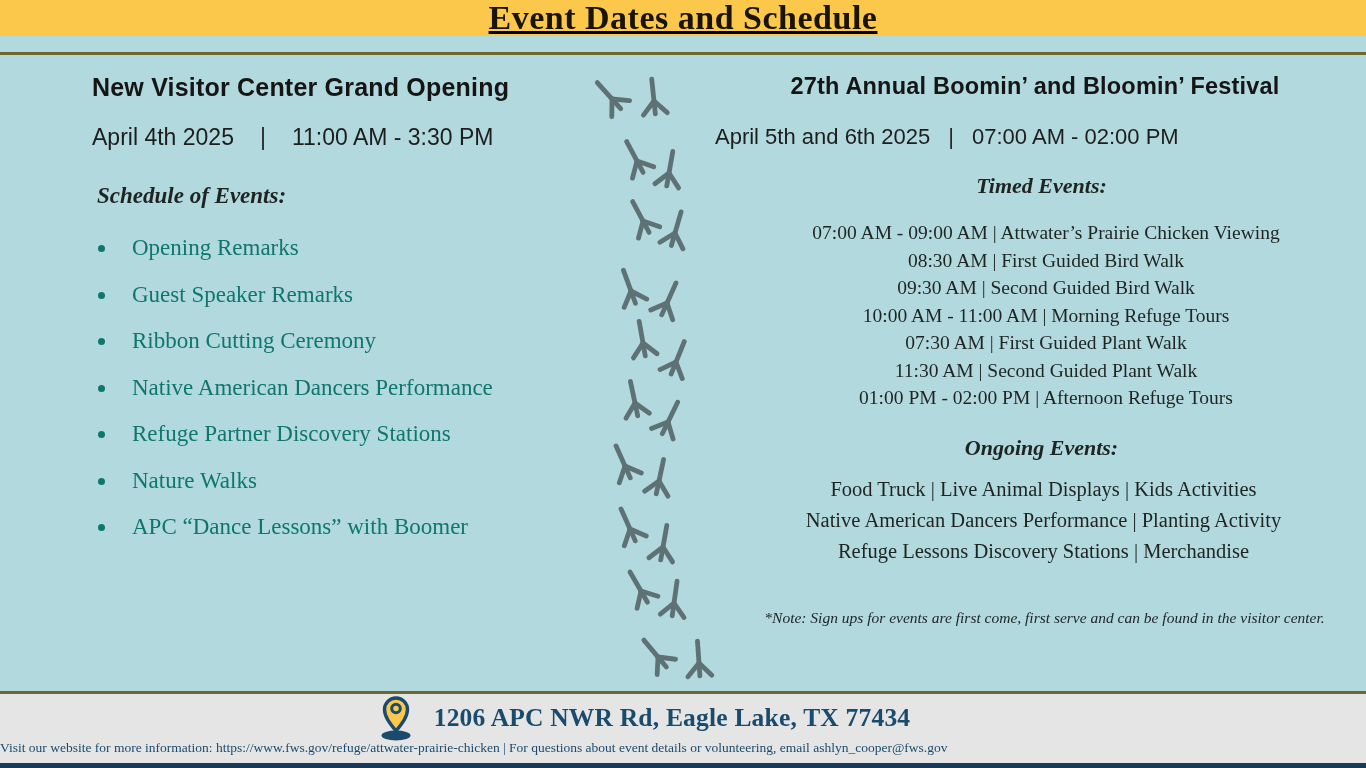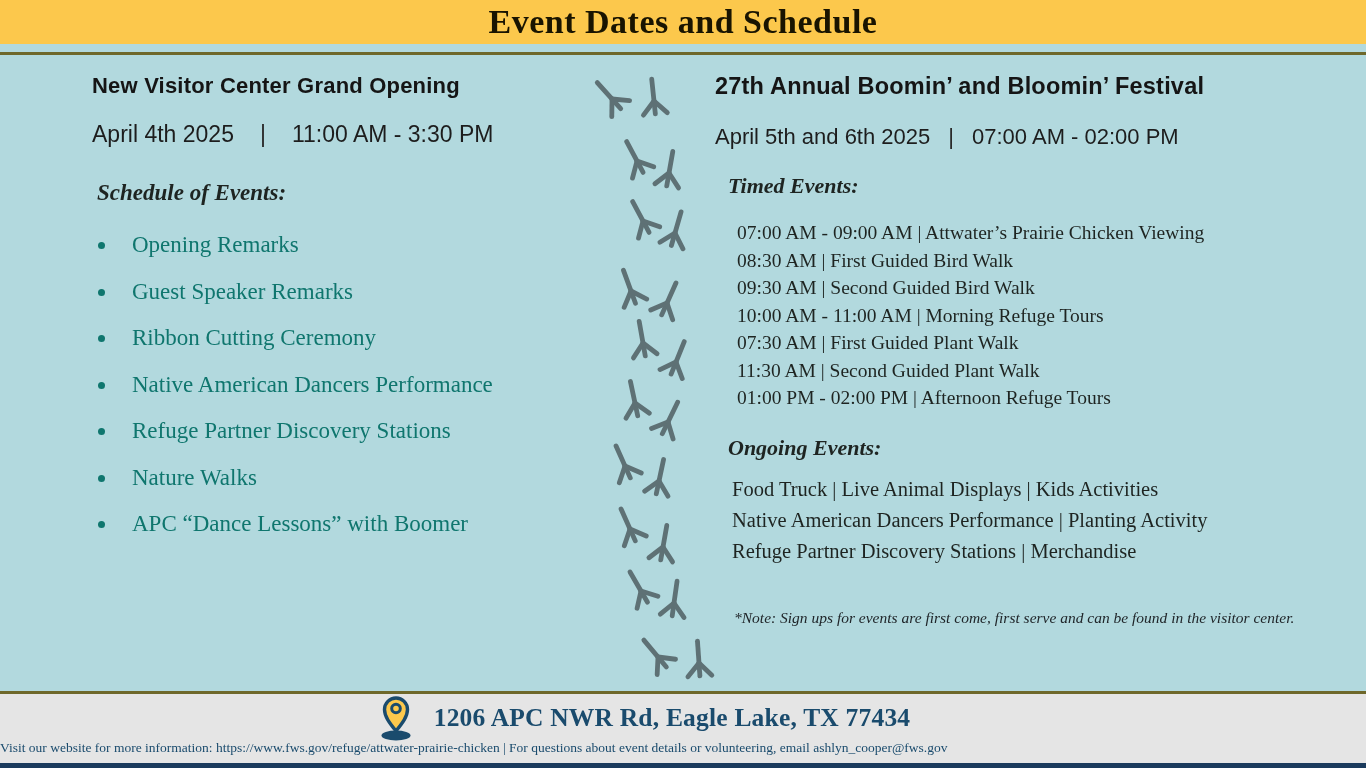--- a/index.html
+++ b/index.html
@@ -6,23 +6,23 @@
   html, body { width: 1366px; height: 768px; overflow: hidden; }
   body {
     font-family: "Liberation Serif", serif;
     background: #B2D9DE;
     position: relative;
   }
   .page { position: absolute; inset: 0; width: 1366px; height: 768px; }
 
   
   .topbar {
-    position: absolute; top: 0; left: 0; width: 1366px; height: 44px;
+    position: absolute; top: 0; left: 0; width: 1366px; height: 36px;
     background: #FCC84C;
-    display: flex; align-items: center; justify-content: center;
+    display: flex; align-items: center; justify-content: center; text-decoration: underline;
   }
   .topbar h1 {
     font-family: "Liberation Serif", serif;
     font-size: 34px; font-weight: 600; letter-spacing: 0.5px;
     color: #191400;
   }
   .rule {
     position: absolute; left: 0; width: 1366px; height: 3px;
     background: #6E682B;
   }
@@ -32,21 +32,21 @@
   
   .main {
     position: absolute; top: 55px; left: 0; width: 1366px; height: 636px;
     background: #B2D9DE;
   }
 
   
   .col-left { position: absolute; left: 92px; top: 18px; width: 500px; }
   .event-title {
     font-family: "Liberation Sans", sans-serif;
-    font-weight: 700; font-size: 22px; color: #151515; letter-spacing: 0.2px;
+    font-weight: 700; font-size: 25px; color: #151515; letter-spacing: 0.2px;
   }
   .dateline {
     font-family: "Liberation Sans", sans-serif;
     font-size: 23px; color: #1d1d1d; margin-top: 22px;
     display: flex; align-items: center;
   }
   .dateline .sep { margin: 0 26px; color: #2a2a2a; }
   .section-heading {
     font-family: "Liberation Serif", serif;
     font-style: italic; font-size: 23px; color: #1e2421;
@@ -56,21 +56,21 @@
     margin-top: 26px; margin-left: 26px;
     list-style: disc outside;
   }
   .bullet-list li {
     font-family: "Liberation Serif", serif;
     font-size: 23px; color: #0f766e;
     padding-left: 14px; margin-bottom: 20.5px;
   }
 
   
-  .col-right { position: absolute; left: 715px; top: 18px; width: 640px; }
+  .col-right { position: absolute; left: 715px; top: 18px; width: 640px; text-align: center; }
   .col-right .event-title { font-size: 23.5px; }
   .col-right .dateline { font-size: 22px; margin-top: 24px; }
   .col-right .dateline .sep { margin: 0 18px; }
   .col-right .section-heading { margin-top: 23px; margin-left: 13px; font-size: 22px; }
   .timed-list { margin-top: 20px; margin-left: 22px; }
   .timed-list div {
     font-family: "Liberation Serif", serif;
     font-size: 19.5px; line-height: 27.5px; color: #1e2421;
   }
   .ongoing-heading { margin-top: 24px; }
@@ -187,21 +187,21 @@
         <div>09:30 AM | Second Guided Bird Walk</div>
         <div>10:00 AM - 11:00 AM | Morning Refuge Tours</div>
         <div>07:30 AM | First Guided Plant Walk</div>
         <div>11:30 AM | Second Guided Plant Walk</div>
         <div>01:00 PM - 02:00 PM | Afternoon Refuge Tours</div>
       </div>
       <h3 class="section-heading ongoing-heading">Ongoing Events:</h3>
       <div class="ongoing-list">
         <div>Food Truck | Live Animal Displays | Kids Activities</div>
         <div>Native American Dancers Performance | Planting Activity</div>
-        <div>Refuge Partner Discovery Stations | Merchandise</div>
+        <div>Refuge Lessons Discovery Stations | Merchandise</div>
       </div>
       <div class="note">*Note: Sign ups for events are first come, first serve and can be found in the visitor center.</div>
     </section>
   </main>
 
   <div class="rule rule-bottom"></div>
   <footer class="footer">
     <div class="address-row">
       <svg width="40" height="46" viewBox="-20 -17 40 46" xmlns="http://www.w3.org/2000/svg">
         <ellipse cx="0" cy="23.5" rx="14.5" ry="5" fill="#1A4B6D"></ellipse>

